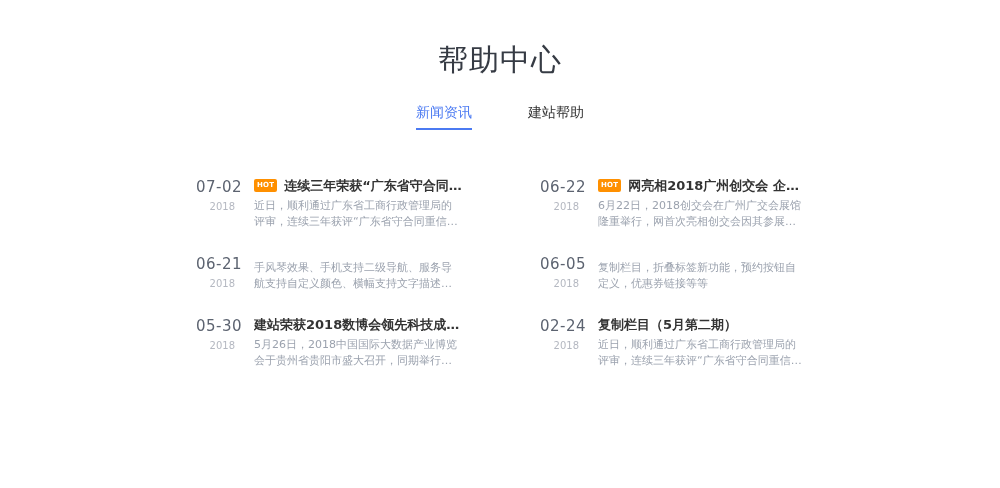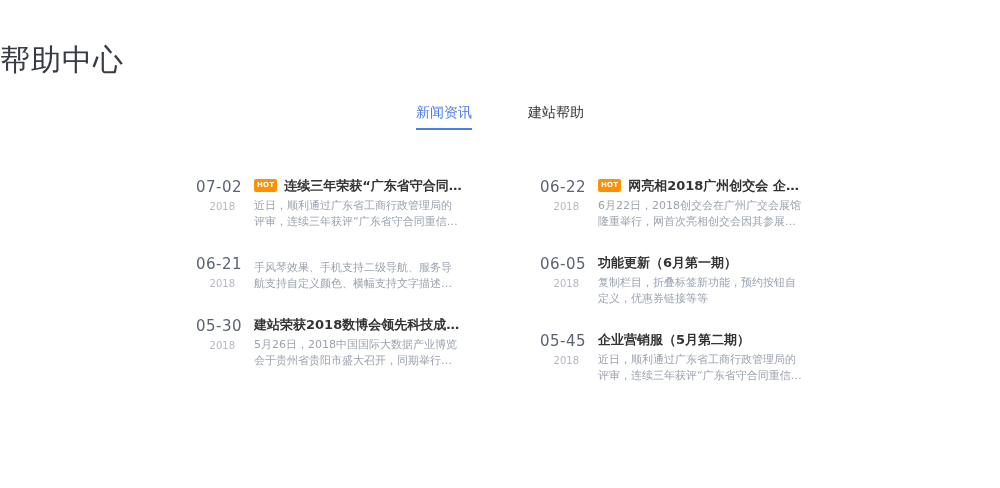--- a/index.html
+++ b/index.html
@@ -6,21 +6,21 @@
   html, body { background: #fff; }
   body {
     width: 1000px; height: 488px;
     font-family: "DejaVu Sans", "Liberation Sans", sans-serif;
     color: #333;
     overflow: hidden;
     position: relative;
   }
   .page-title {
     margin-top: 40px;
-    text-align: left;
+    text-align: center;
     font-size: 30px;
     font-weight: 400;
     letter-spacing: 1px;
     color: #363b44;
   }
   .tabs {
     margin-top: 24px;
     display: flex;
     justify-content: center;
     gap: 56px;
@@ -172,35 +172,32 @@
         <div class="item-desc">6月22日，2018创交会在广州广交会展馆隆重举行，网首次亮相创交会因其参展平台网的创新性和高效性而备受关</div>
       </div>
     </div>
 
     <div class="news-item">
       <div class="date-block">
         <div class="date-md">06-05</div>
         <div class="date-year">2018</div>
       </div>
       <div class="item-body">
-        <div class="item-title-row">
-          <span class="item-title">功能更新（6月第一期）</span>
-        </div>
         <div class="item-desc">复制栏目，折叠标签新功能，预约按钮自定义，优惠券链接等等</div>
       </div>
     </div>
 
     <div class="news-item">
       <div class="date-block">
-        <div class="date-md">05-45</div>
-        <div class="date-year">2018</div>
-      </div>
-      <div class="item-body">
-        <div class="item-title-row">
-          <span class="item-title">企业营销服（5月第二期）</span>
+        <div class="date-md">02-24</div>
+        <div class="date-year">2018</div>
+      </div>
+      <div class="item-body">
+        <div class="item-title-row">
+          <span class="item-title">复制栏目（5月第二期）</span>
         </div>
         <div class="item-desc">近日，顺利通过广东省工商行政管理局的评审，连续三年获评“广东省守合同重信用企业”荣誉称号，并获颁荣誉牌</div>
       </div>
     </div>
 
   </div>
 
 </div>
 
 </body></html>

